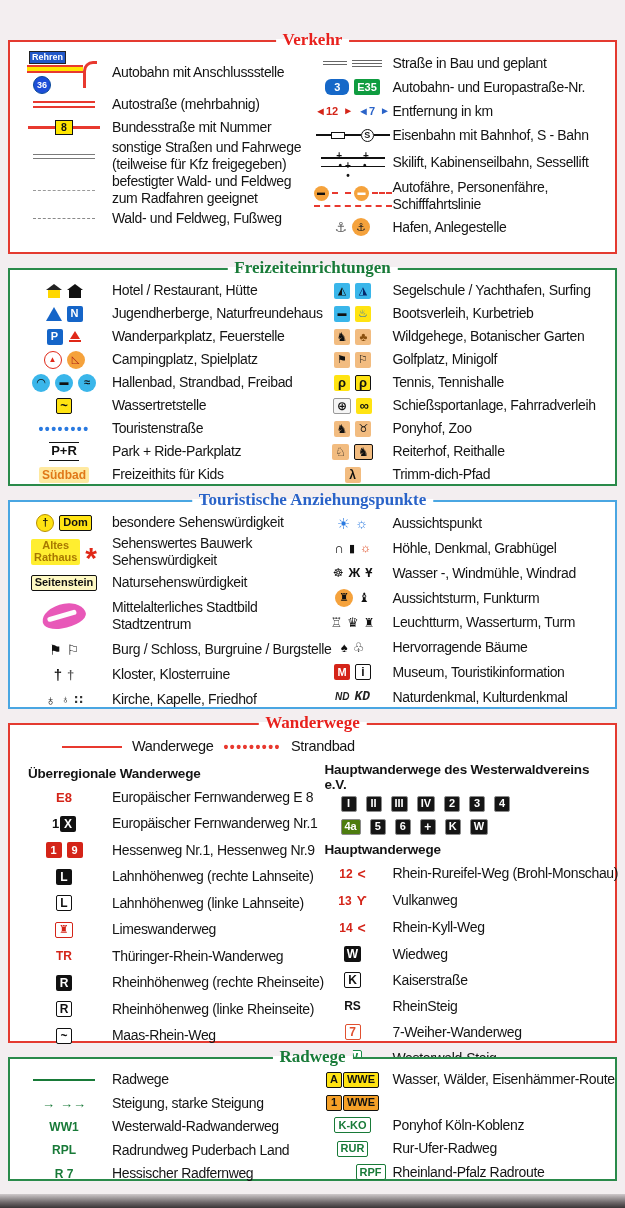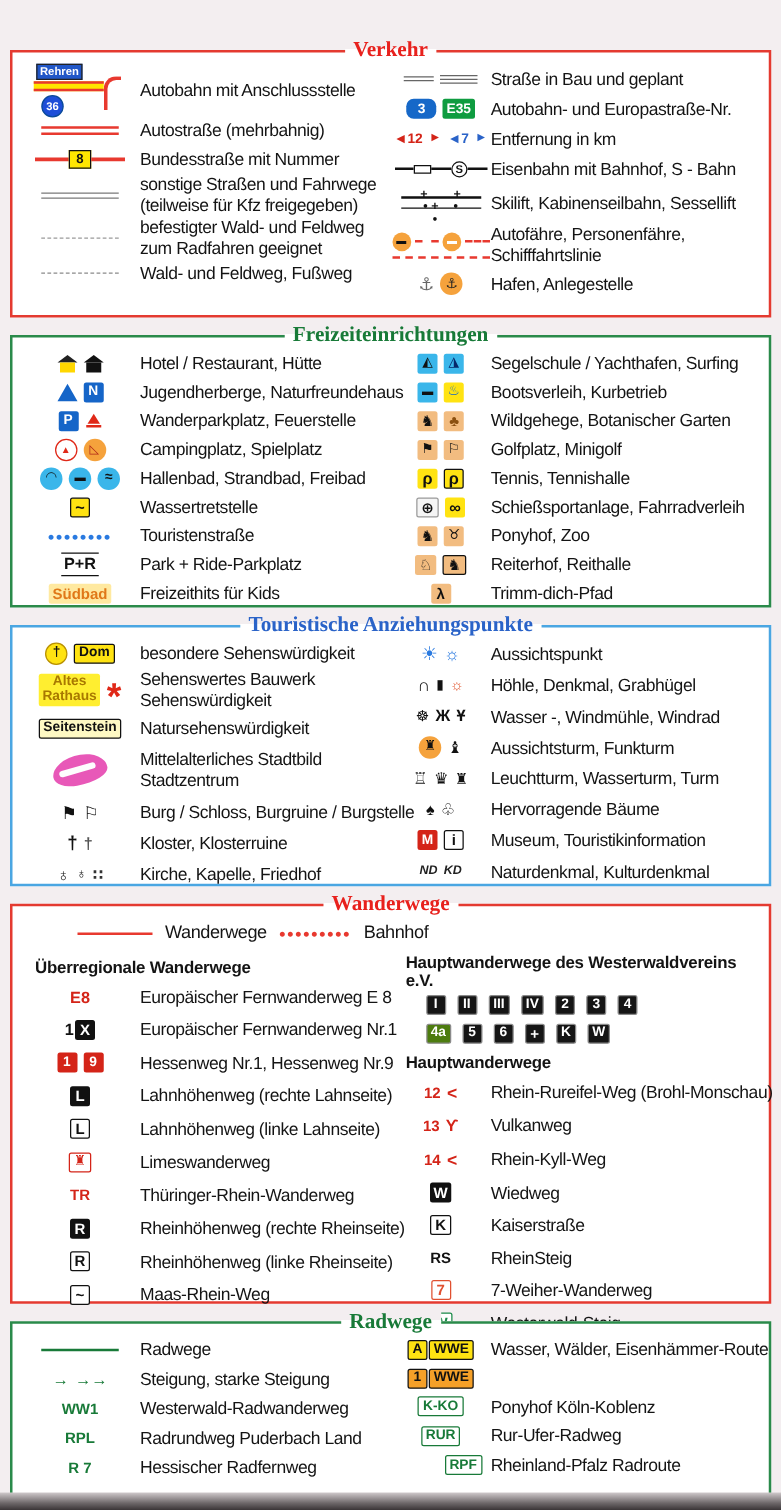--- a/index.html
+++ b/index.html
@@ -11,21 +11,21 @@
   }
   #legend{display:block;padding-top:40px}
   .section{
     position:relative;background:#fff;border:2px solid #888;
     margin:0 8px 14px;padding:9px 6px 2px;box-sizing:border-box;
   }
   .sec-verkehr{height:214px}
   .sec-freizeit{height:218px}
   .sec-tourist{height:209px}
   .sec-wander{height:320px}
-  .sec-rad{height:140px}
+  .sec-rad{height:124px}
   .sec-title{
     position:absolute;top:-12px;left:50%;transform:translateX(-50%);
     padding:0 7px;font-family:"Liberation Serif","DejaVu Serif",serif;
     font-weight:bold;font-size:17px;line-height:20px;white-space:nowrap;
     background:linear-gradient(to bottom,#f3eef0 47%,#ffffff 47%);
   }
   .cols{display:flex;align-items:flex-start}
   .col{flex:1;min-width:0}
   .row{display:flex;align-items:center;min-height:24px}
   .sec-freizeit .row{min-height:23px}
@@ -482,36 +482,36 @@
           <div class="row">
             <span class="ic">
               <span class="i-box" style="background: rgb(212, 36, 24); color: rgb(255, 255, 255); font-size: 11px;">M</span>
               <span class="i-box" style="background: rgb(255, 255, 255); color: rgb(17, 17, 17); border: 1.2px solid rgb(17, 17, 17); font-size: 12px;">i</span>
             </span>
             <span class="lbl">Museum, Touristikinformation</span>
           </div>
           <div class="row">
             <span class="ic">
               <span class="i-txt" style="color: rgb(34, 34, 34); font-size: 10px; font-style: italic;">ND</span>
-              <span class="i-txt" style="color: rgb(34, 34, 34); font-size: 10px; font-style: italic;">KD</span>
+              <span class="i-txt" style="color: rgb(34, 34, 34); font-size: 13px; font-style: italic; font-family: Liberation Mono, monospace;">KD</span>
             </span>
             <span class="lbl">Naturdenkmal, Kulturdenkmal</span>
           </div>
         </div>
       </div>
     </section>
     <section class="section sec-wander" style="border-color: rgb(228, 58, 48);">
       <div class="sec-title" style="color: rgb(232, 33, 29);">Wanderwege</div>
       <div class="toprow">
         <span class="i-lines" style="width: 60px;">
           <span class="ln" style="border-top: 2.2px solid rgb(232, 57, 47); margin-top: 0px;"></span>
         </span>
         <span class="lbl">Wanderwege</span>
         <span class="i-dots" style="color: rgb(232, 57, 47);">•••••••••</span>
-        <span class="lbl">Bahnhof</span>
+        <span class="lbl">Strandbad</span>
       </div>
       <div class="cols">
         <div class="col col-l">
           <div class="col-h">Überregionale Wanderwege</div>
           <div class="row">
             <span class="ic">
               <span class="i-txt" style="color: rgb(212, 36, 24); font-size: 13px;">E8</span>
             </span>
             <span class="lbl">Europäischer Fernwanderweg E 8</span>
           </div>

